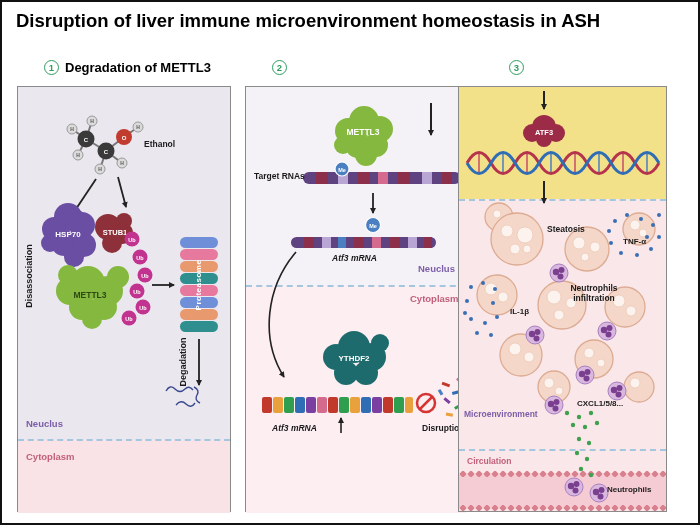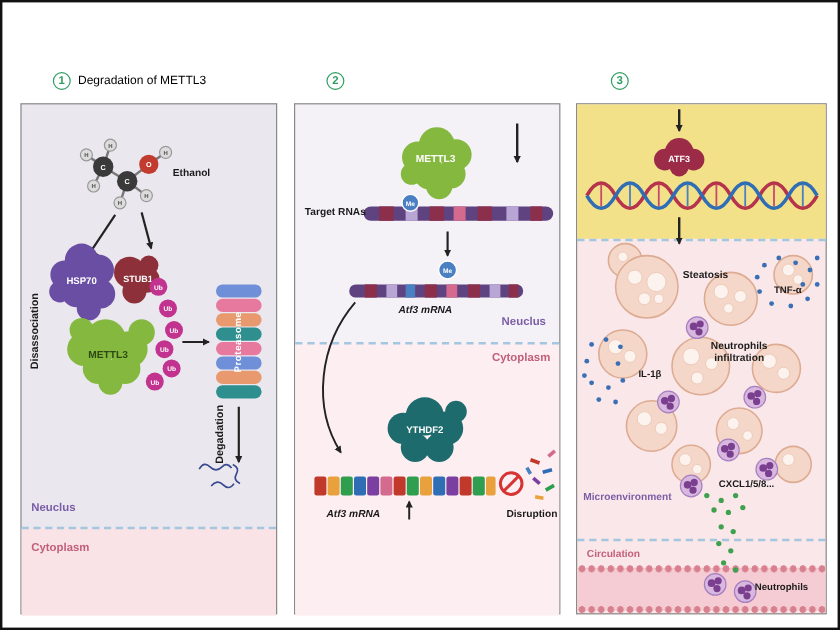--- a/index.html
+++ b/index.html
@@ -6,26 +6,26 @@
   html,body { width:700px; height:525px; overflow:hidden; background:#fff;
               font-family:"Liberation Sans", sans-serif; }
   .frame { position:relative; width:700px; height:525px; background:#fff;
            border:2px solid #111; overflow:hidden; }
   .title { position:absolute; left:14px; top:8px; font-size:18.5px; font-weight:bold; color:#000; }
 
   .panel-header { position:absolute; top:58px; display:flex; align-items:center; gap:6px; }
   .num-circle { width:15px; height:15px; border:1.6px solid #2e9e60; border-radius:50%;
                 color:#2e9e60; font-size:9.5px; font-weight:bold; display:flex;
                 align-items:center; justify-content:center; background:#fff; flex:0 0 auto; }
-  .panel-heading { font-size:10px; font-weight:normal; color:#000; white-space:nowrap; }
+  .panel-heading { font-size:13px; font-weight:bold; color:#000; white-space:nowrap; }
 
   .panel { position:absolute; top:84px; height:426px; border:1px solid #8a8a8a; }
   #panel1 { left:15px;  width:214px; background:#eae7ee; }
   #panel2 { left:243px; width:222px; background:#f5f2f7; }
-  #panel3 { left:478px; width:209px; background:#f9e7e9; }
+  #panel3 { left:456px; width:209px; background:#f9e7e9; }
 
   .bgzone { position:absolute; left:0; right:0; }
   .membrane { position:absolute; left:0; right:0; height:0; border-top:2.5px dashed #a4c6de; }
 
   svg.layer { position:absolute; left:0; top:0; overflow:visible; }
   svg text { font-family:"Liberation Sans", sans-serif; font-weight:bold; text-anchor:middle; }
 
   .lbl { position:absolute; font-size:9.5px; font-weight:bold; color:#1a1a1a;
          white-space:nowrap; line-height:1.2; }
   .sm { font-size:8.5px; }
@@ -41,20 +41,21 @@
   .vessel-wall { position:absolute; left:0; right:0; height:6px;
     background-image:radial-gradient(circle 3px at 4px 3px, #d9808f 2.7px, rgba(0,0,0,0) 3px);
     background-size:8px 6px; }
   .vw-top { top:-2px; } .vw-bottom { bottom:-2px; }
 </style>
 </head>
 <body>
 
 <div class="frame">
 
+  <div class="title">Disruption of liver immune microenvironment homeostasis in ASH</div>
 
   <div class="panel-header" style="left:42px;">
     <span class="num-circle">1</span>
     <span class="panel-heading">Degradation of METTL3</span>
   </div>
   <div class="panel-header" style="left:270px;">
     <span class="num-circle">2</span>
   </div>
   <div class="panel-header" style="left:507px;">
     <span class="num-circle">3</span>

